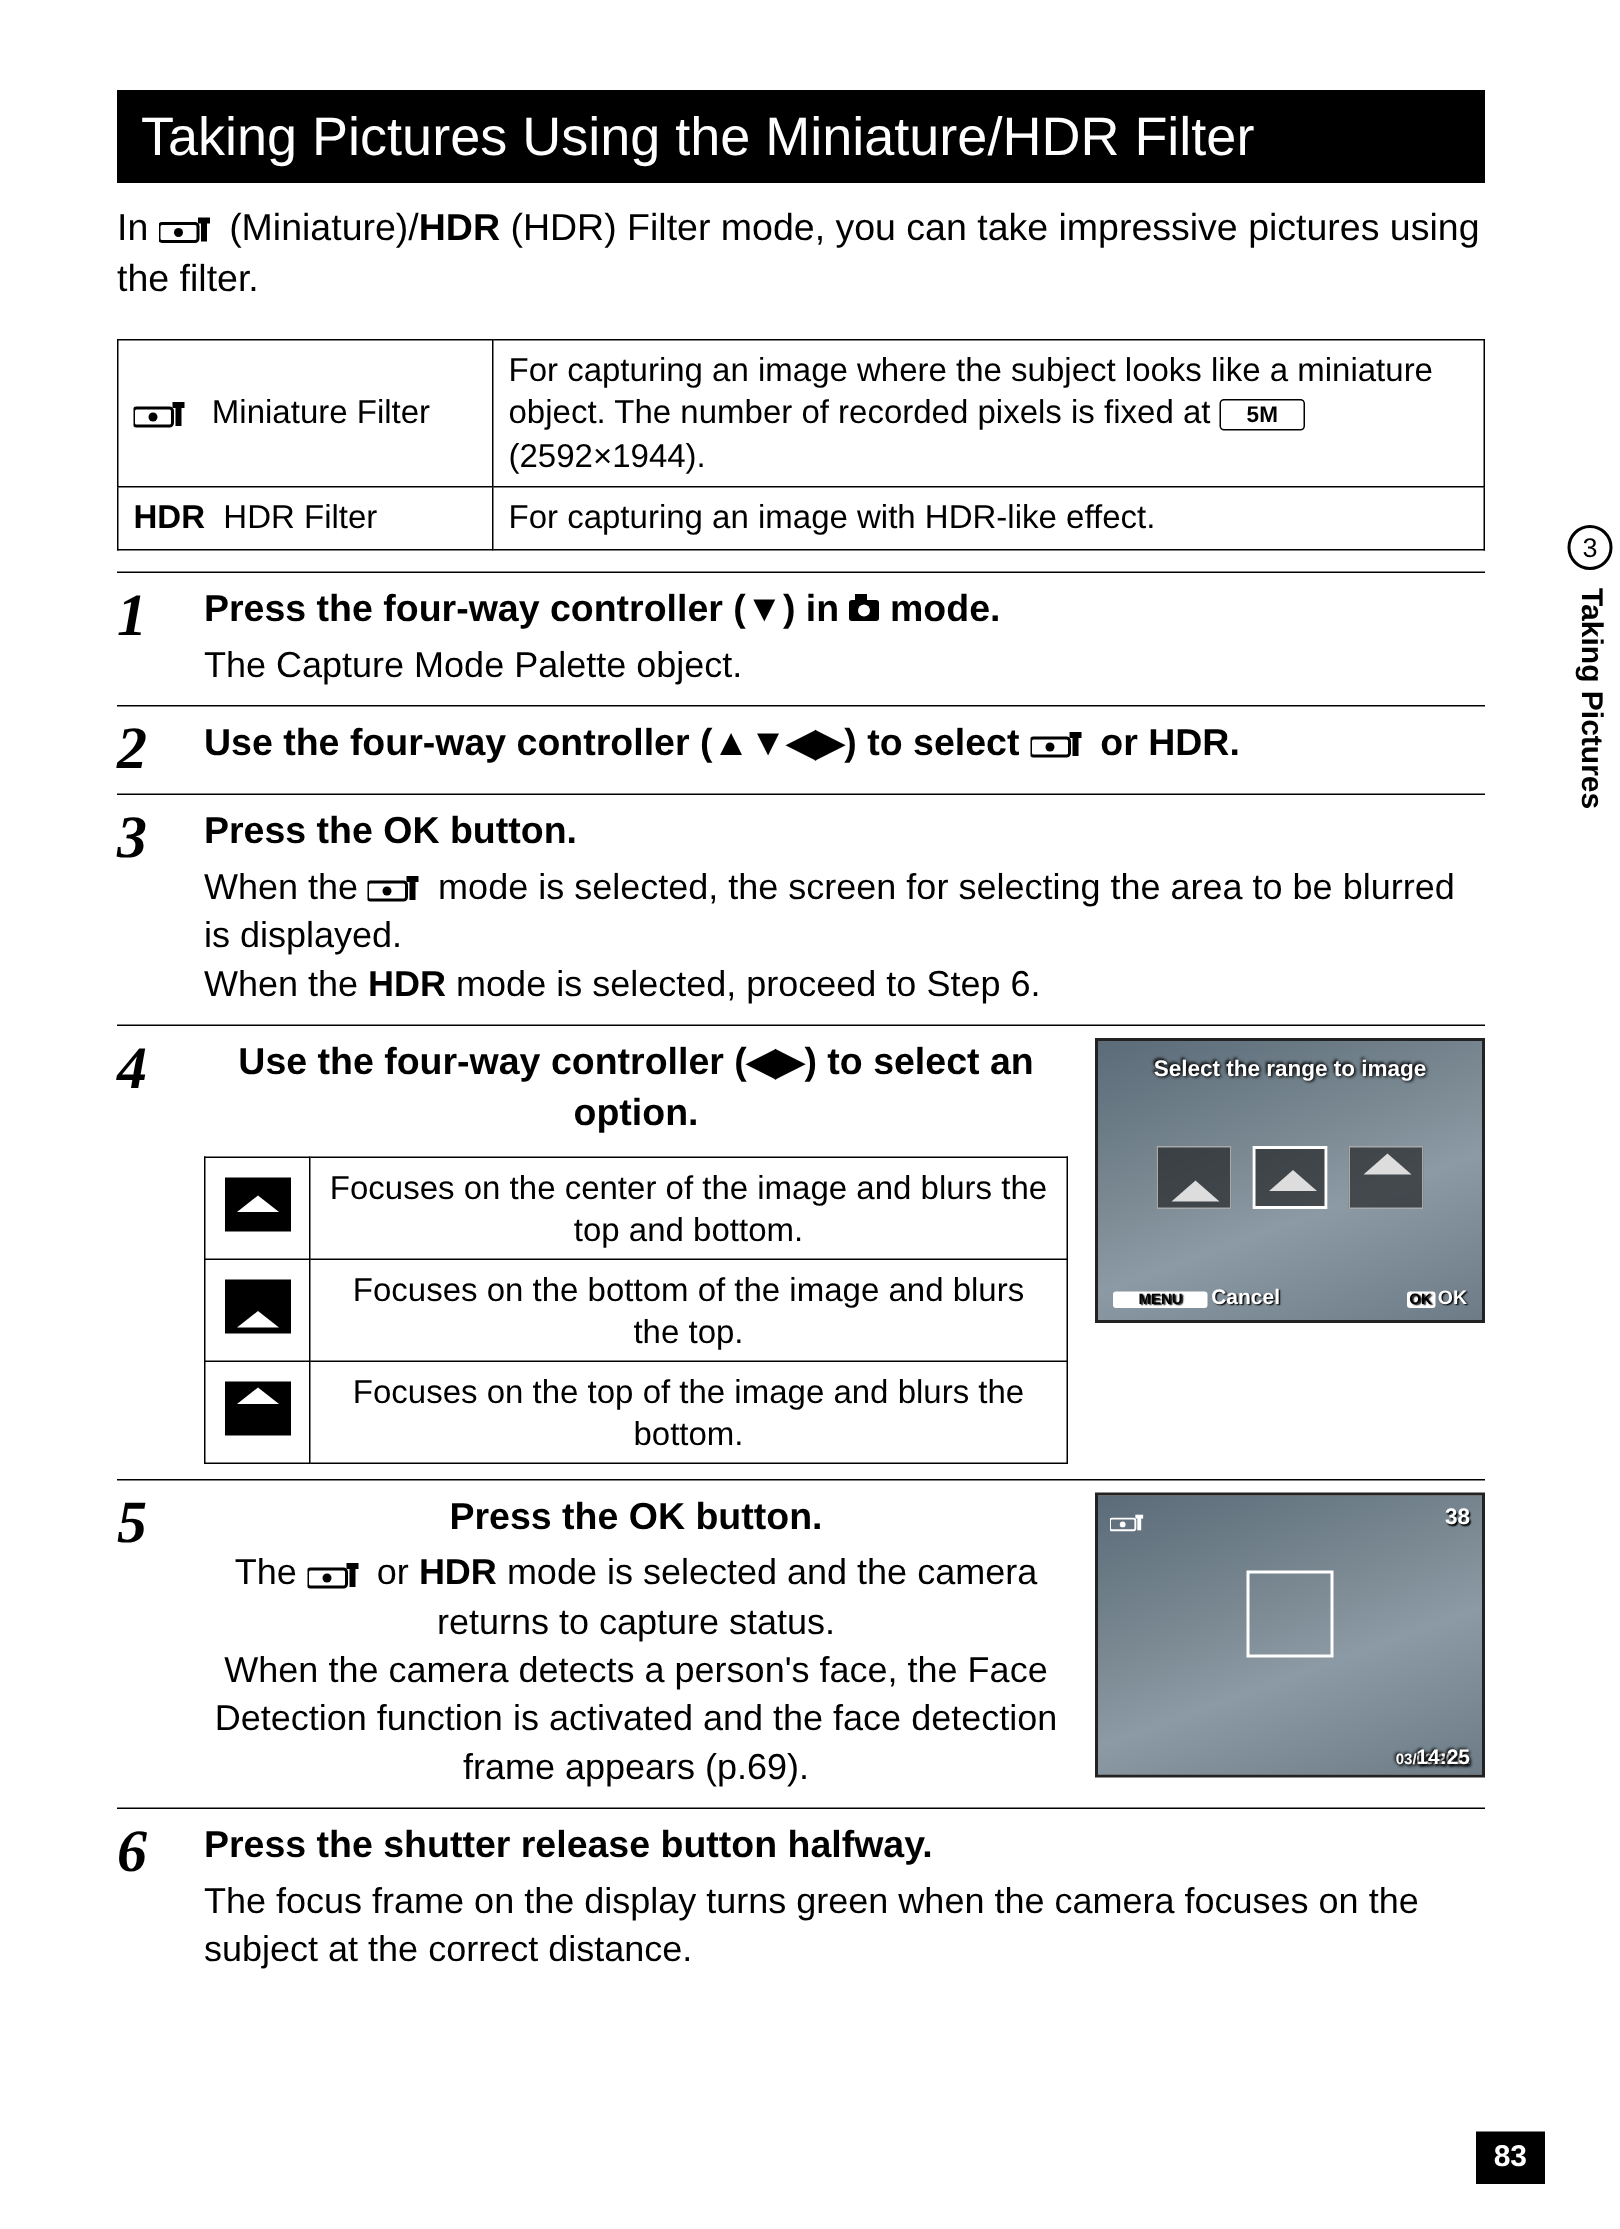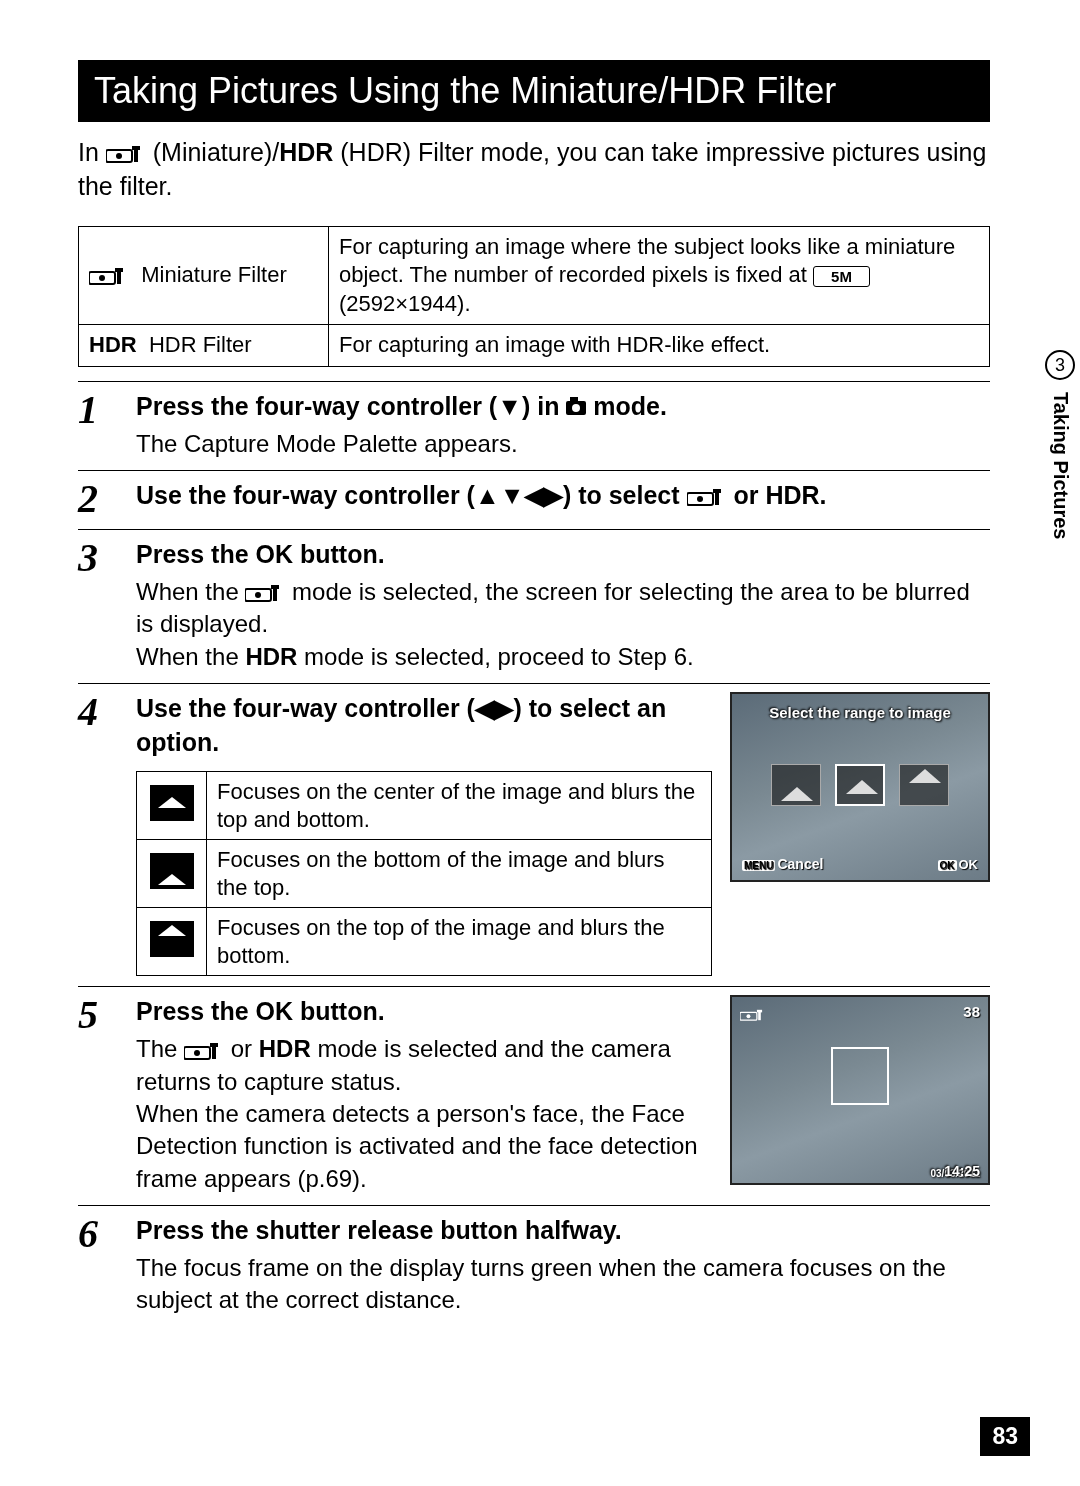--- a/index.html
+++ b/index.html
@@ -12,52 +12,52 @@
   .mode-table td { border: 1px solid #000; padding: 6px 10px; font-size: 22px; line-height: 1.3; vertical-align: middle; }
   .mode-table td.icon-cell { width: 250px; white-space: nowrap; }
   .pill { display: inline-block; border: 1px solid #000; border-radius: 3px; font-size: 15px; padding: 0 17px; font-weight: bold; vertical-align: middle; }
   .steps { }
   .step { display: flex; border-top: 1px solid #000; padding: 8px 0 10px 0; gap: 22px; }
   .step-num { font-family: Georgia, 'Times New Roman', serif; font-style: italic; font-weight: bold; font-size: 40px; width: 36px; flex-shrink: 0; line-height: 1; }
   .step-body { flex: 1; }
   .step-head { font-size: 25px; font-weight: bold; line-height: 1.35; }
   .step-text { font-size: 24px; line-height: 1.35; margin-top: 4px; }
   .step-row { display: flex; gap: 18px; align-items: flex-start; }
-  .step-row .left { flex: 1; }
+  .step-row .left { flex: 1; text-align: center; }
   .opt-table { border-collapse: collapse; margin-top: 12px; }
   .opt-table td { border: 1px solid #000; padding: 6px 10px; font-size: 22px; line-height: 1.25; vertical-align: middle; }
   .opt-table td.oicon { width: 70px; text-align: center; }
   .blur-icon { width: 44px; height: 36px; background: #000; display: inline-block; position: relative; }
   .blur-icon::after { content: ""; position: absolute; border-left: 14px solid transparent; border-right: 14px solid transparent; border-bottom: 11px solid #fff; left: 8px; }
   .blur-bottom::after { bottom: 4px; }
   .blur-middle::after { top: 12px; }
   .blur-top::after { top: 4px; }
   .screenshot { width: 260px; height: 190px; background: linear-gradient(160deg,#5b6b78 0%,#7a8992 40%,#8b9aa4 60%,#6c7b86 100%); border: 2px solid #222; position: relative; flex-shrink: 0; color: #fff; }
   .ss-label { position: absolute; top: 10px; left: 50%; transform: translateX(-50%); font-size: 15px; font-weight: bold; text-shadow: 1px 1px 2px #000, -1px -1px 2px #000; white-space: nowrap; }
   .ss-options { position: absolute; top: 70px; left: 0; right: 0; display: flex; justify-content: center; gap: 14px; }
   .ss-opt { width: 50px; height: 42px; background: rgba(20,20,20,0.6); border: 1px solid #aaa; position: relative; }
   .ss-opt::after { content:""; position:absolute; border-left: 16px solid transparent; border-right: 16px solid transparent; border-bottom: 14px solid #ddd; left: 9px; }
   .ss-opt.b1::after { bottom: 4px; }
   .ss-opt.b2::after { top: 14px; }
   .ss-opt.b3::after { top: 4px; }
   .ss-opt.selected { border: 2px solid #fff; }
   .ss-cancel { position: absolute; bottom: 8px; left: 10px; font-size: 14px; font-weight: bold; text-shadow: 1px 1px 1px #000; }
-  .ss-menu { background:#fff; color:#000; font-size:10px; padding:0 2px; border-radius:2px; margin-right:2px; }
+  .ss-menu { background:#fff; color:#000; font-size:10px; padding:0 17px; border-radius:2px; margin-right:2px; }
   .ss-ok { position: absolute; bottom: 8px; right: 10px; font-size: 13px; font-weight: bold; text-shadow: 1px 1px 1px #000; }
   .ss-okbox { background:#fff; color:#000; font-size:10px; padding:0 2px; border-radius:2px; margin-right:2px; }
   .ss2-tl { position:absolute; top:6px; left:8px; font-size:18px; }
   .ss2-count { position:absolute; top:6px; right:8px; font-size:15px; font-weight:bold; text-shadow:1px 1px 1px #000; }
   .ss2-date { position:absolute; bottom:4px; right:8px; font-size:10px; font-weight:bold; text-shadow:1px 1px 2px #000,-1px -1px 2px #000; }
   .ss2-time { position:absolute; bottom:4px; right:8px; font-size:14px; font-weight:bold; text-shadow:1px 1px 2px #000,-1px -1px 2px #000;margin-left:28px; }
   .ss2-frame { position:absolute; top:50px; left:50%; transform:translateX(-50%); width:58px; height:58px; border:2px solid #fff; }
   .ss2-frame::before,.ss2-frame::after { content:""; position:absolute; background: transparent; }
   .side-tab { position: absolute; right: 0; top: 350px; width: 40px; }
   .side-circ { width: 30px; height: 30px; border: 2px solid #000; border-radius: 50%; display: flex; align-items: center; justify-content: center; font-size: 18px; margin: 0 auto 12px; }
   .side-text { writing-mode: vertical-rl; font-size: 20px; font-weight: bold; margin: 0 auto; }
-  .page-num { position: absolute; bottom: 30px; right: 50px; background:#000; color:#fff; font-size:23px; font-weight:bold; padding: 6px 12px; }
+  .page-num { position: absolute; bottom: 30px; right: 50px; background:#000; color:#fff; font-size:20px; font-weight:bold; padding: 6px 12px; }
   .cam-icon { display:inline-block; width:20px; height:14px; background:#000; border-radius:2px; position:relative; vertical-align:middle; }
   .cam-icon::before { content:""; position:absolute; top:-4px; left:4px; width:8px; height:4px; background:#000; }
   .cam-icon::after { content:""; position:absolute; top:3px; left:6px; width:8px; height:8px; border-radius:50%; background:#fff; }
   svg.mini { vertical-align: middle; }
   .ok-label { font-weight: bold; }
 </style>
 </head>
 <body>
 
 <div class="page">
@@ -103,21 +103,21 @@
     </table>
 
   <div class="steps">
 
     <div class="step">
       <div class="step-num">1</div>
       <div class="step-body">
         <div class="step-head">
           <span>Press the four-way controller (▼) in </span><span class="cam-icon"></span><span> mode.</span>
         </div>
-        <div class="step-text">The Capture Mode Palette appears.</div>
+        <div class="step-text">The Capture Mode Palette object.</div>
       </div>
     </div>
 
     <div class="step">
       <div class="step-num">2</div>
       <div class="step-body">
         <div class="step-head">
           <span>Use the four-way controller (▲▼◀▶) to select </span>
           <svg class="mini" width="40" height="20" viewBox="0 0 40 20">
               <rect x="0" y="6" width="26" height="12" rx="2" fill="none" stroke="#000" stroke-width="2"></rect>

